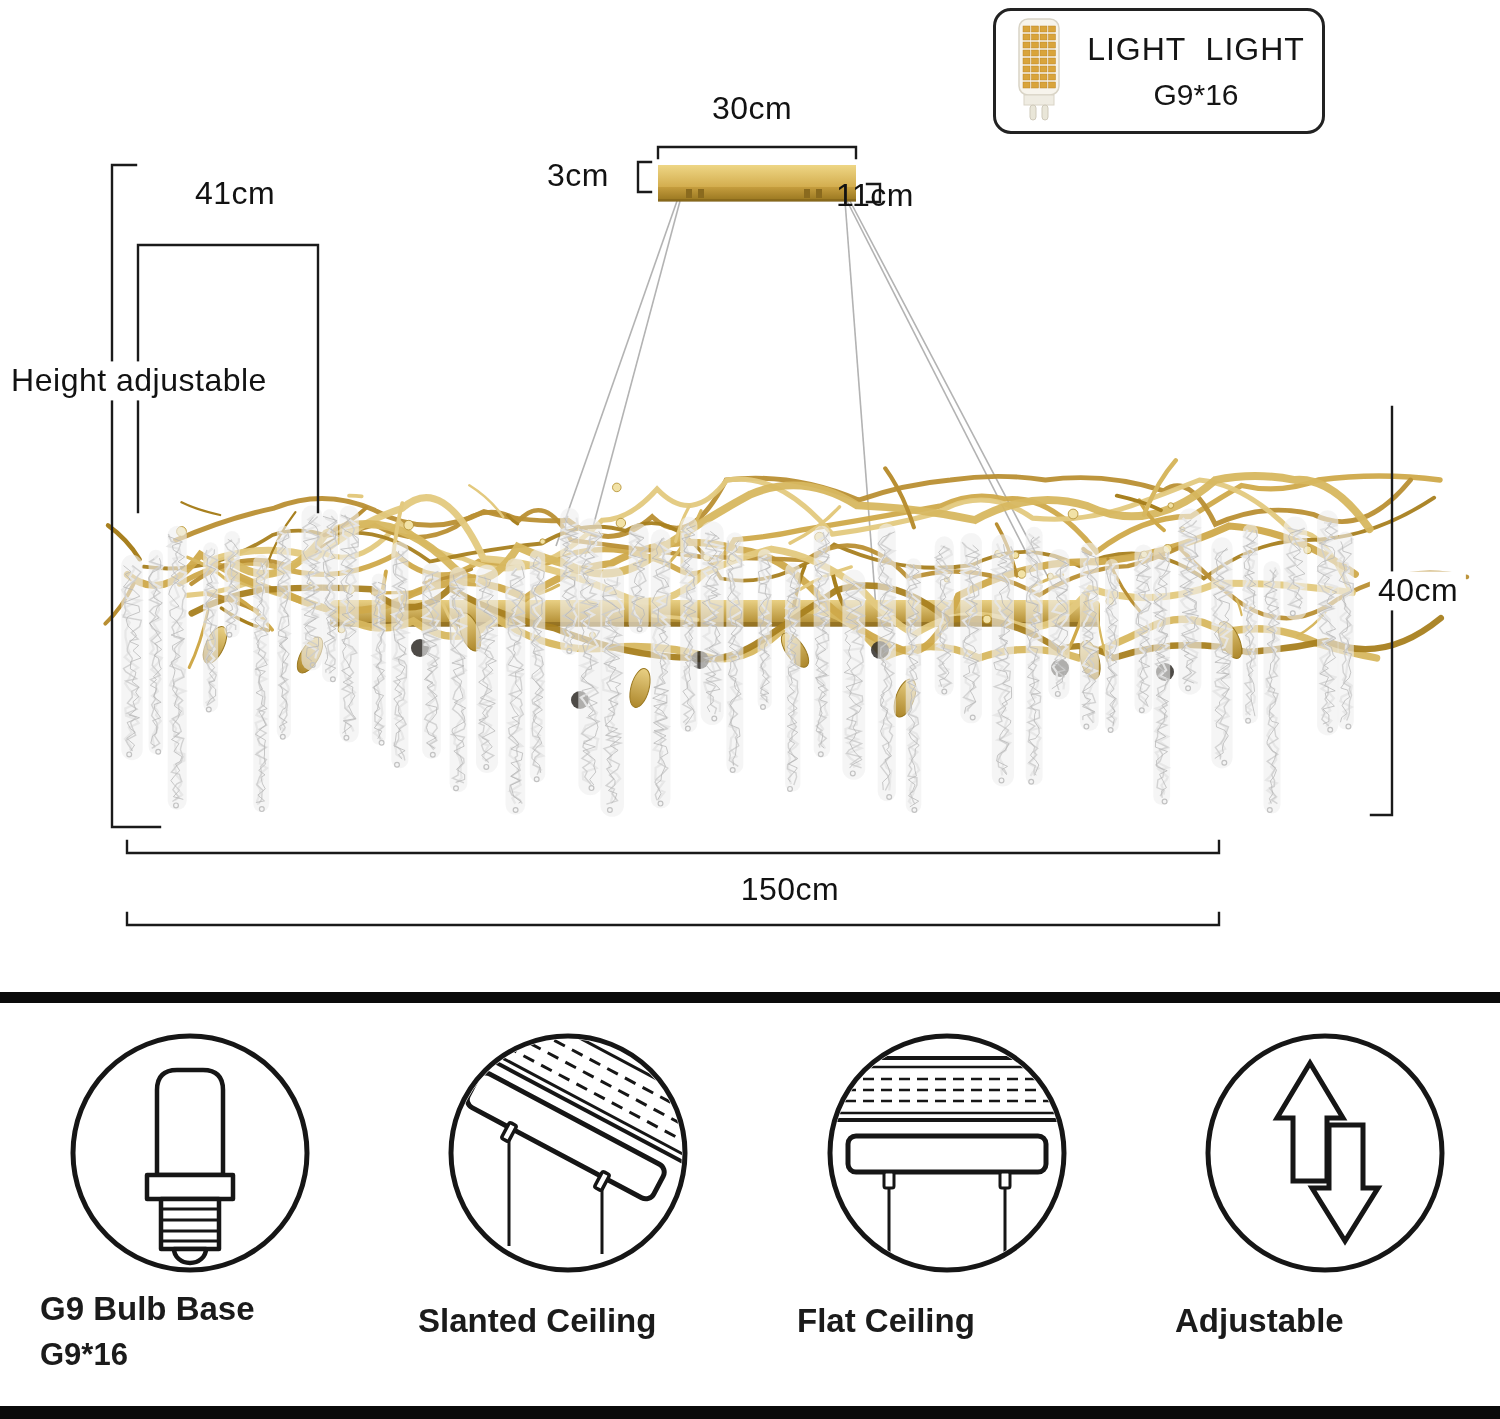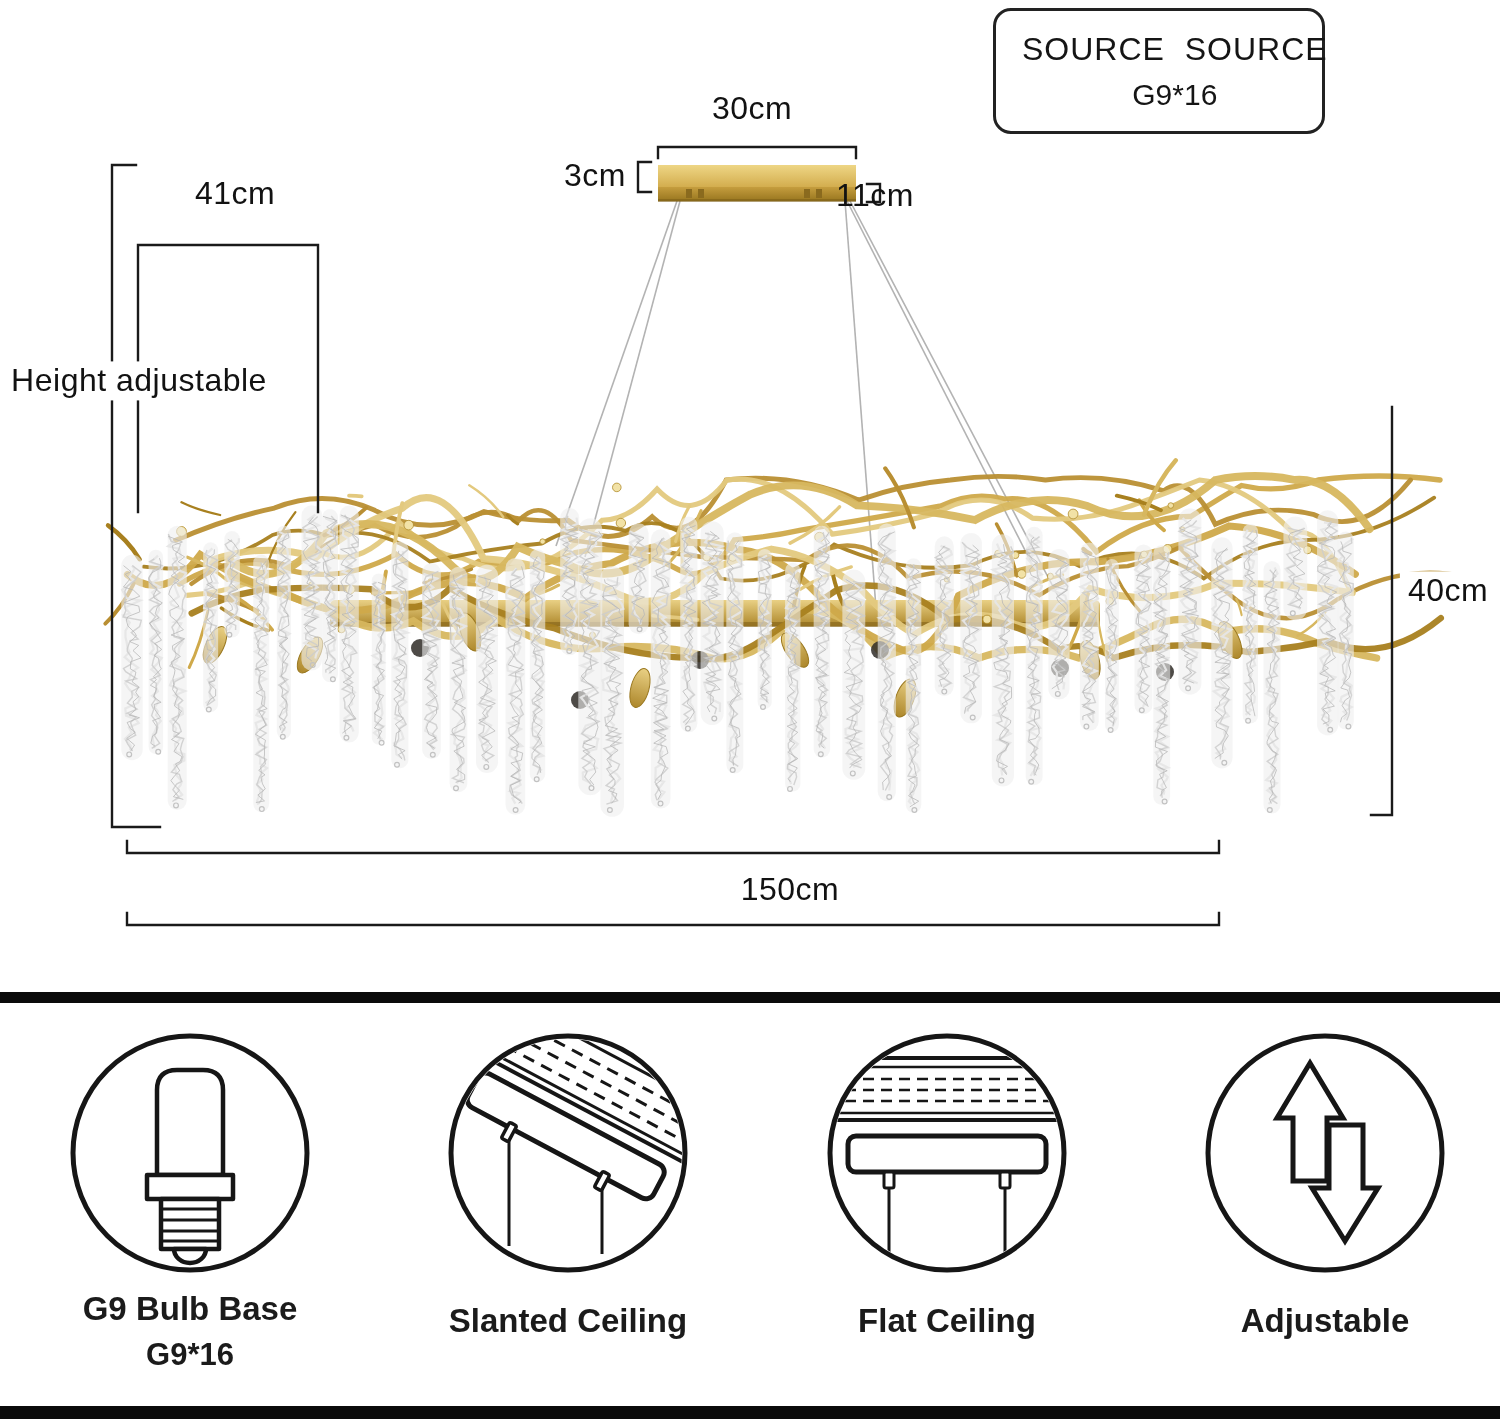--- a/index.html
+++ b/index.html
@@ -14,21 +14,21 @@
   .ls-box{position:absolute;left:993px;top:8px;width:332px;height:126px;box-sizing:border-box;
           border:3px solid #222;border-radius:18px;display:flex;align-items:center;
           padding:6px 10px 6px 14px;gap:12px;background:#fff;}
   .ls-text{flex:1;text-align:center;color:#151515;}
   .ls-title{font-size:32px;letter-spacing:1px;}
   .ls-spec{font-size:30px;margin-top:10px;}
   
   .divider{position:absolute;left:0;top:992px;width:1500px;height:11px;background:#0a0a0a;}
   .bottom-bar{position:absolute;left:0;top:1406px;width:1500px;height:13px;background:#0a0a0a;}
   
-  .feature{position:absolute;top:1028px;width:300px;text-align:center;}
+  .feature{position:absolute;top:1028px;width:300px;}
   .feature .icon{width:250px;height:250px;display:block;margin:0 auto;}
   .feature-label{font-size:33px;font-weight:600;color:#1b1b1b;margin-top:24px;white-space:nowrap;}
   .feature--first .feature-label{margin-top:12px;}
   .feature-sublabel{font-size:31px;font-weight:600;color:#1b1b1b;margin-top:9px;white-space:nowrap;}
 </style>
 </head>
 <body>
 
 <div class="stage">
 
@@ -411,25 +411,25 @@
       <path d="M138 245 H318 M138 245 V512 M318 245 V512"></path>
 
       <path d="M1392 407 V815 M1392 815 h-21"></path>
 
       <path d="M127 853 H1219 M127 853 v-12 M1219 853 v-12"></path>
       <path d="M127 925 H1219 M127 925 v-12 M1219 925 v-12"></path>
     </g>
   </svg>
 
   <div class="dim-label" style="left:752px;top:109px">30cm</div>
-  <div class="dim-label" style="left:595px;top:176px">3cm</div>
+  <div class="dim-label" style="left:578px;top:176px">3cm</div>
   <div class="dim-label" style="left:875px;top:196px">11cm</div>
   <div class="dim-label" style="left:235px;top:194px">41cm</div>
   <div class="dim-label bg" style="left:139px;top:381px">Height adjustable</div>
-  <div class="dim-label bg" style="left:1448px;top:591px">40cm</div>
+  <div class="dim-label bg" style="left:1418px;top:591px">40cm</div>
   <div class="dim-label" style="left:790px;top:890px">150cm</div>
 
   <div class="ls-box">
     <svg width="58" height="108" viewBox="0 0 58 108">
       <rect x="9" y="2" width="40" height="76" rx="9" fill="#f7f4ec" stroke="#d9d4c6" stroke-width="1.5"></rect>
       <g id="chips" fill="#d9a43b" stroke="#bc8526" stroke-width="0.5">
           <rect x="13" y="9" width="7" height="6"></rect>
           <rect x="21.5" y="9" width="7" height="6"></rect>
           <rect x="30" y="9" width="7" height="6"></rect>
           <rect x="38.5" y="9" width="7" height="6"></rect>
@@ -460,21 +460,21 @@
           <rect x="13" y="65" width="7" height="6"></rect>
           <rect x="21.5" y="65" width="7" height="6"></rect>
           <rect x="30" y="65" width="7" height="6"></rect>
           <rect x="38.5" y="65" width="7" height="6"></rect>
         </g>
       <rect x="14" y="78" width="30" height="10" fill="#efece2" stroke="#d9d4c6" stroke-width="1"></rect>
       <rect x="20" y="88" width="6" height="15" rx="3" fill="#e9e6d8" stroke="#cfcabb" stroke-width="1"></rect>
       <rect x="32" y="88" width="6" height="15" rx="3" fill="#e9e6d8" stroke="#cfcabb" stroke-width="1"></rect>
     </svg>
     <div class="ls-text">
-      <div class="ls-title pre">SOURCE  SOURCE</div>
+      <div class="ls-title pre">LIGHT  LIGHT</div>
       <div class="ls-spec">G9*16</div>
     </div>
   </div>
 
   <div class="divider"></div>
 
   <div class="feature feature--first" style="left:40px">
     <svg class="icon" viewBox="0 0 250 250">
       <circle cx="125" cy="125" r="117" fill="#fff" stroke="#161616" stroke-width="5"></circle>
       <g fill="#fff" stroke="#161616" stroke-width="4.5" stroke-linejoin="round">

